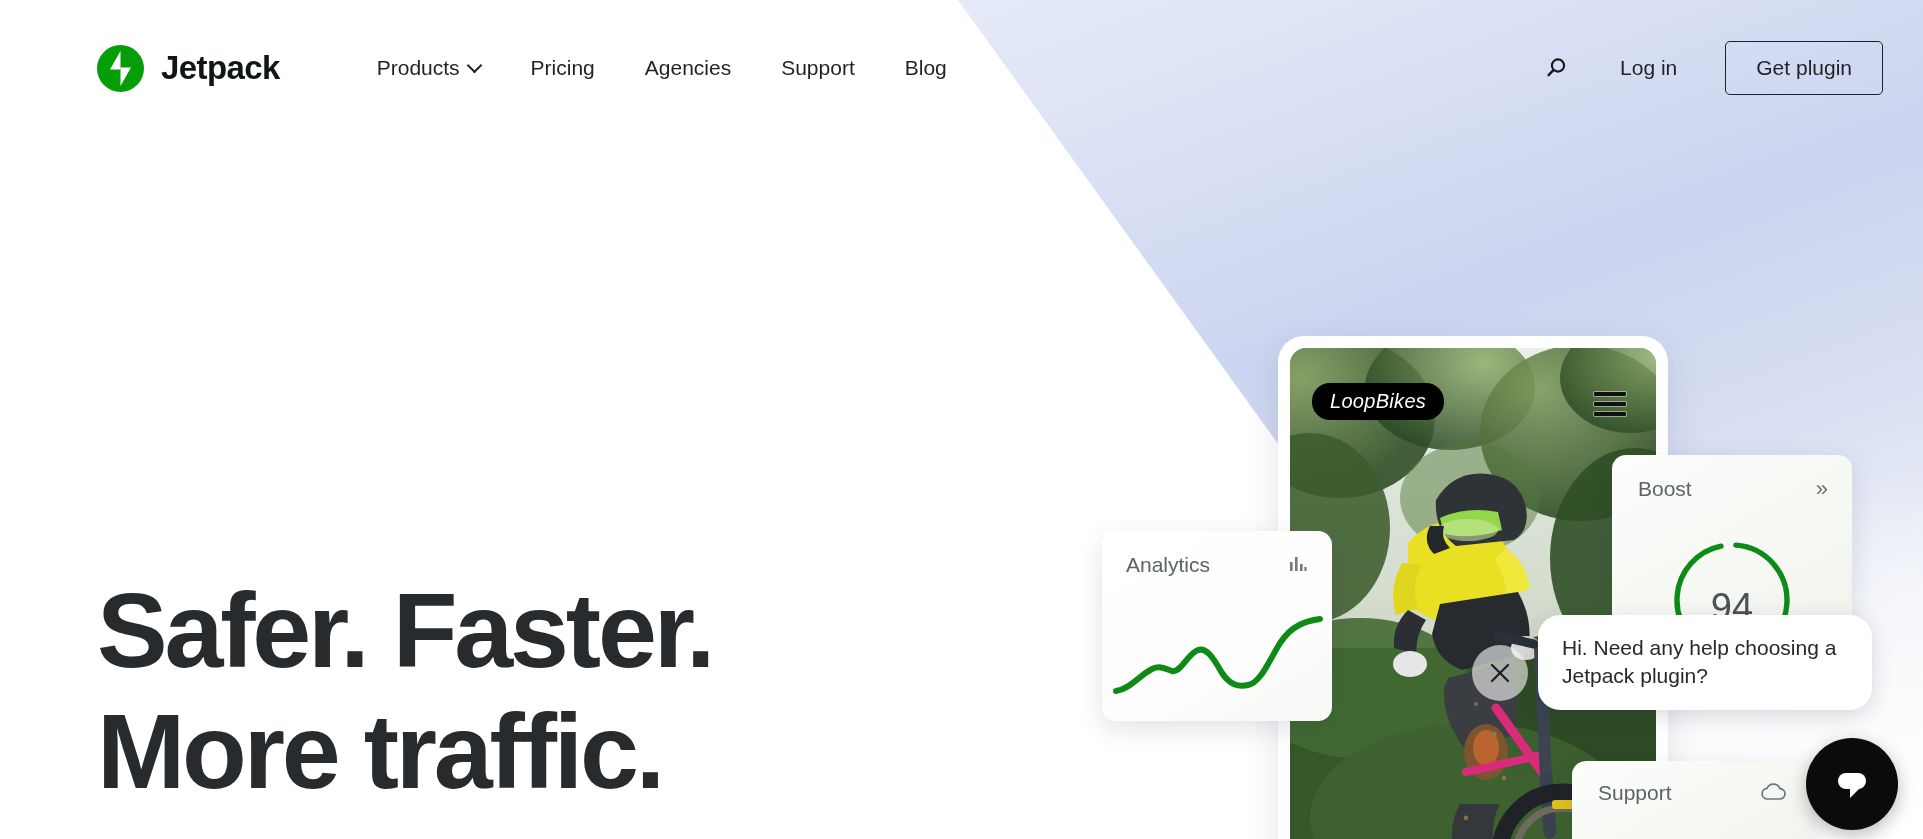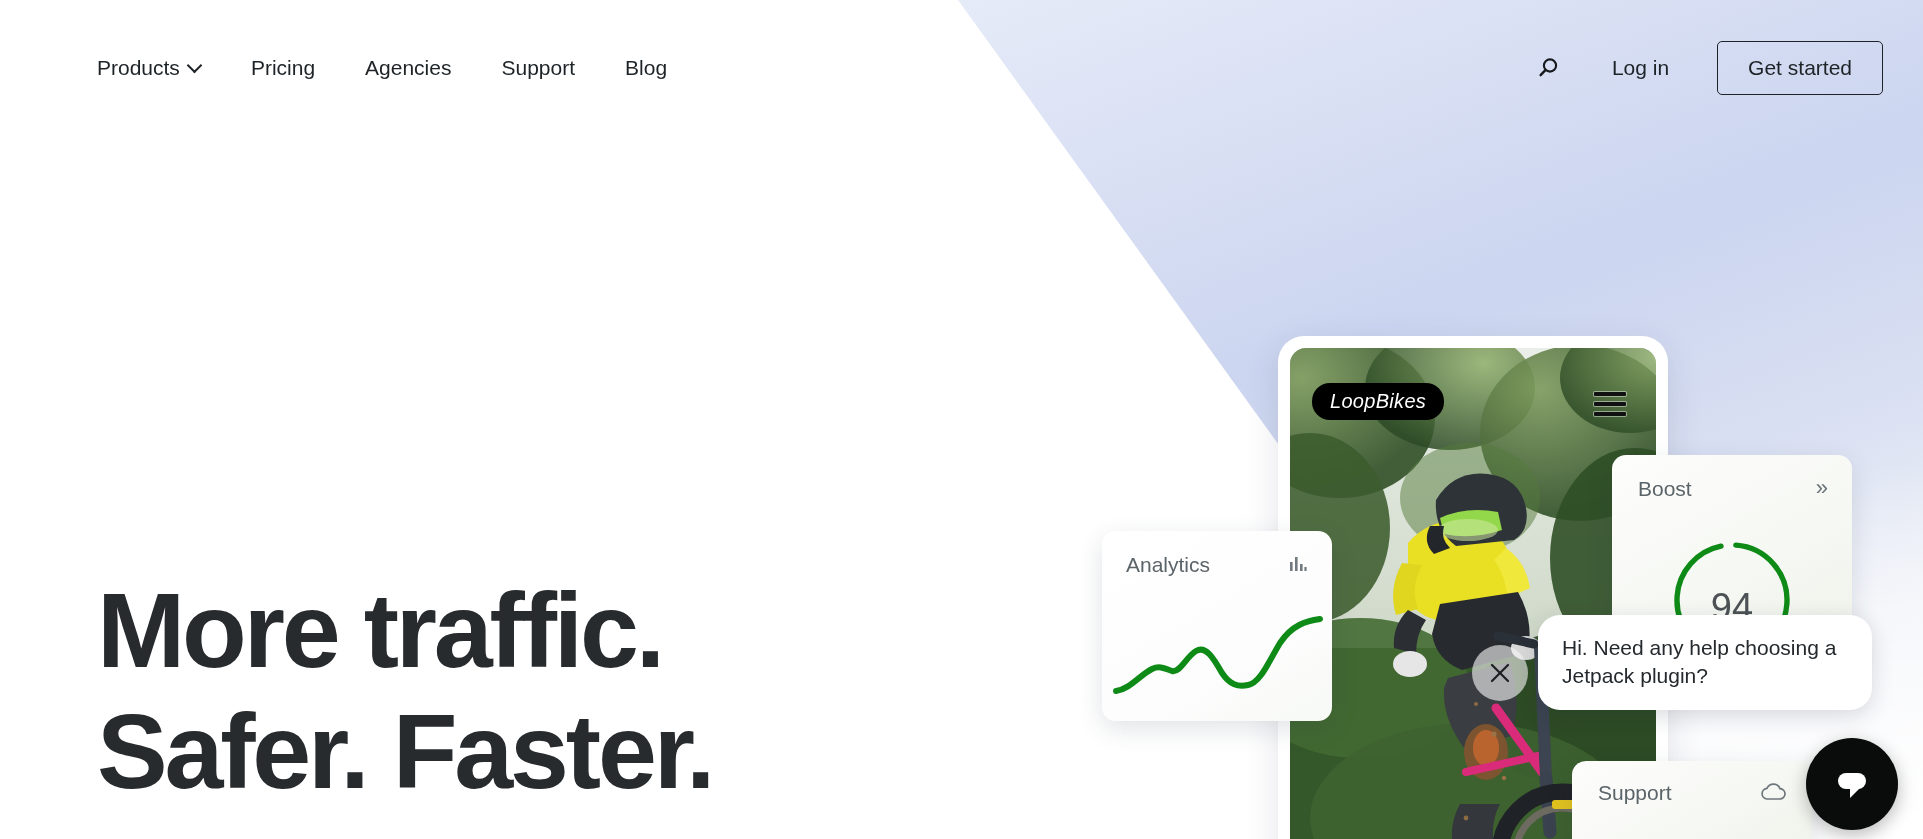--- a/index.html
+++ b/index.html
@@ -120,21 +120,21 @@
     display:flex; align-items:flex-start; justify-content:space-between;
     padding:22px 24px 0 24px;
   }
   #analytics-chart{ position:absolute; left:0; bottom:18px; width:100%; }
 
   #card-boost{
     left:1612px; top:455px; width:240px; height:205px; z-index:16;
     border-radius:14px 14px 4px 4px;
   }
   #card-boost .card-head{
-    display:flex; align-items:flex-start; justify-content:space-between;
+    display:flex; align-items:center; justify-content:space-between;
     padding:22px 24px 0 26px;
   }
   #boost-gauge{ position:absolute; left:50%; top:82px; transform:translateX(-50%); }
   #boost-score{
     position:absolute; left:50%; top:152px; transform:translate(-50%,-50%);
     font-size:38px; color:#4c5256; font-weight:400;
   }
   .chev-next{ font-size:22px; color:#6b7478; line-height:1; cursor:pointer; }
 
   #card-backup{
@@ -166,20 +166,29 @@
   }
 </style>
 </head>
 <body>
 
 <div id="bg-gradient"></div>
 <div id="bg-gradient-fade"></div>
 
 <header id="header">
 
+  <div id="brand">
+    <div id="logo-mark">
+      <svg viewBox="0 0 47 47" width="47" height="47" aria-hidden="true">
+        <path d="M23.5 6 L23.5 24.5 L13 24.5 Z" fill="#ffffff"></path>
+        <path d="M23.5 41 L23.5 22.5 L34 22.5 Z" fill="#ffffff"></path>
+      </svg>
+    </div>
+    <div id="brand-name">Jetpack</div>
+  </div>
 
   <nav id="primary-nav">
     <div class="nav-item">
       <span>Products</span>
       <span class="caret"></span>
     </div>
     <div class="nav-item">
       <span>Pricing</span>
     </div>
     <div class="nav-item">
@@ -194,28 +203,28 @@
   </nav>
 
   <div id="header-actions">
     <div id="search-btn">
       <svg width="26" height="26" viewBox="0 0 26 26" aria-hidden="true">
         <circle cx="15" cy="10.5" r="6.1" fill="none" stroke="#16191c" stroke-width="2.1"></circle>
         <line x1="10.4" y1="15.2" x2="5.6" y2="20.2" stroke="#16191c" stroke-width="2.4" stroke-linecap="round"></line>
       </svg>
     </div>
     <div id="login-link">Log in</div>
-    <button id="get-started-btn">Get started</button>
+    <button id="get-started-btn">Get plugin</button>
   </div>
 
 </header>
 
 <div id="hero-copy">
+  <div class="headline">Safer. Faster.</div>
   <div class="headline">More traffic.</div>
-  <div class="headline">Safer. Faster.</div>
 </div>
 
 <div id="phone">
   <div id="phone-screen">
 
     <svg id="phone-photo" viewBox="0 0 366 548" preserveAspectRatio="xMidYMid slice" aria-hidden="true">
       <defs>
         <linearGradient id="skyG" x1="0" y1="0" x2="0" y2="1">
           <stop offset="0%" stop-color="#e9eee8"></stop>
             <stop offset="100%" stop-color="#b9c7ad"></stop>

